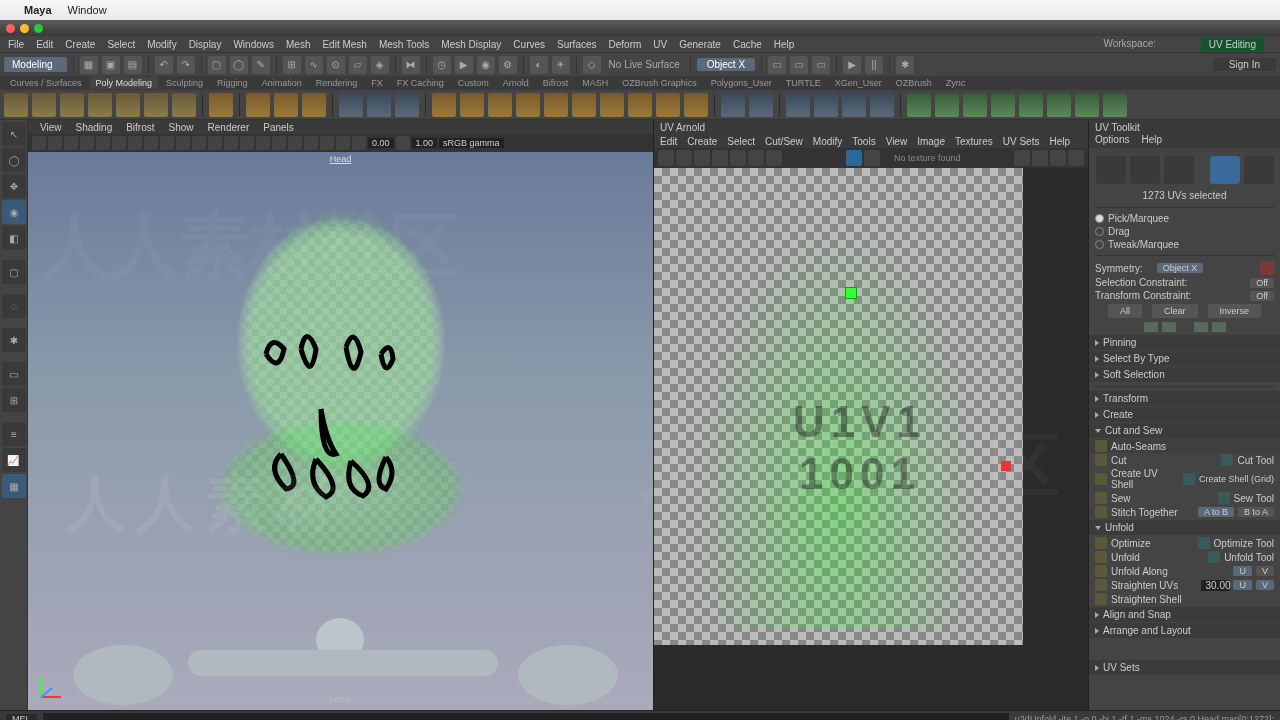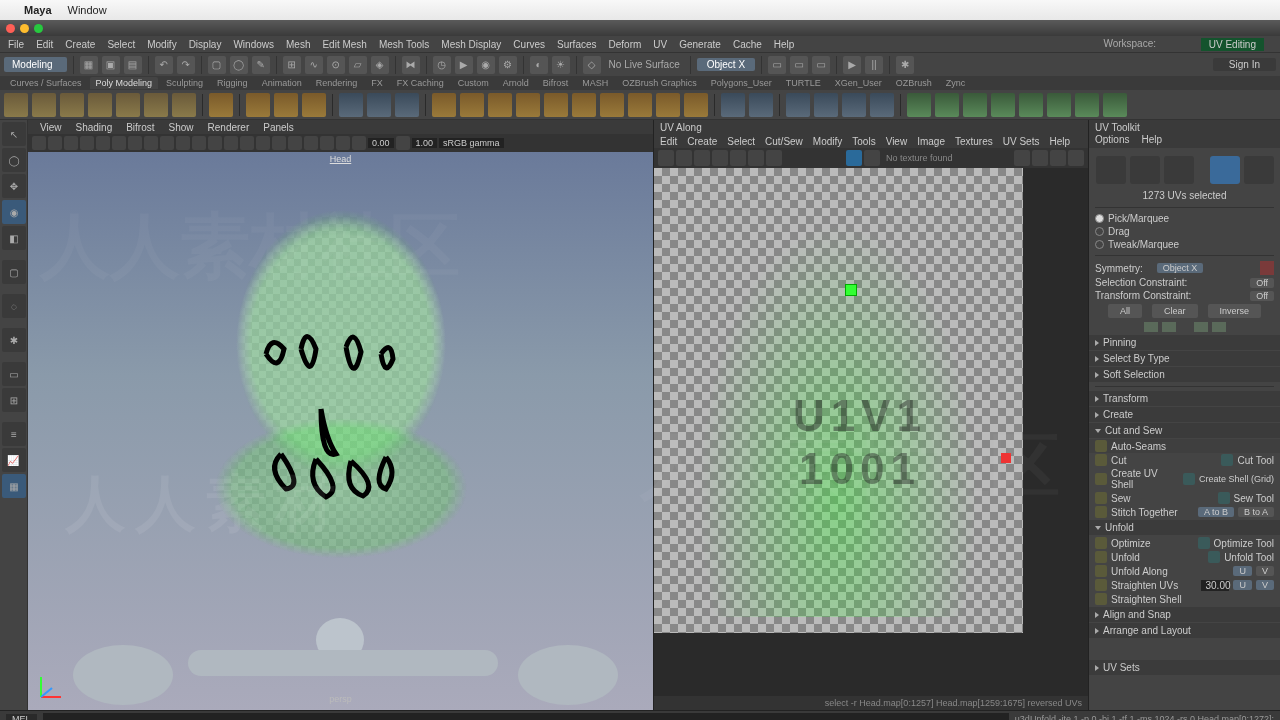--- a/index.html
+++ b/index.html
@@ -74,21 +74,21 @@
 .persp-label { position: absolute; bottom: 6px; left: 50%; transform: translateX(-50%); color: #bbb; font-size: 9px; }
 .uv-label-top { position: absolute; top: 2px; left: 50%; transform: translateX(-50%); color: #ddd; font-size: 9px; text-decoration: underline; }
 .watermark-big { position: absolute; left: 6%; top: 56%; font-size: 60px; color: rgba(255,255,255,0.08); font-weight: bold; letter-spacing: 10px; pointer-events: none; }
 
 .uv-area { width: 435px; display: flex; flex-direction: column; background: #333; border-left: 1px solid #222; }
 .uv-title { height: 14px; background: #3a3a3a; padding: 0 6px; font-size: 10px; display: flex; align-items: center; }
 .uv-menu { height: 14px; background: #3a3a3a; display: flex; align-items: center; gap: 10px; padding: 0 6px; font-size: 10px; }
 .uv-tools { height: 20px; background: #333; display: flex; align-items: center; gap: 2px; padding: 0 4px; }
 .uv-tools .ui { width: 16px; height: 16px; background: #444; border-radius: 2px; }
 .uv-tools .ui.blue { background: #2a6a9a; }
-.uv-tools .txt { font-size: 9px; color: #888; margin-left: 4px; }
+.uv-tools .txt { font-size: 9px; color: #888; margin-left: 12px; }
 .uv-grid { flex: 1; position: relative; background: #222; overflow: hidden; }
 .uv-checker { position: absolute; left: 0; top: 0; width: 85%; height: 88%; background-image: repeating-conic-gradient(#888 0 25%, #bbb 0 50%); background-size: 16px 16px; }
 .uv-dark { position: absolute; left: 0; bottom: 0; width: 100%; height: 12%; background: #2a2a2a; }
 .uv-dark2 { position: absolute; right: 0; top: 0; width: 15%; height: 100%; background: #2a2a2a; }
 .uv-green { position: absolute; left: 10%; top: 10%; width: 65%; height: 75%; background: radial-gradient(ellipse at 50% 70%, rgba(40,255,40,0.35), transparent 70%); }
 .uv-text { position: absolute; left: 32%; top: 42%; font-size: 44px; color: rgba(30,30,30,0.45); font-weight: bold; letter-spacing: 6px; text-align: center; line-height: 1.2; }
 .uv-gizmo { position: absolute; left: 44%; top: 22%; width: 12px; height: 12px; background: #3f3; border: 1px solid #0a0; }
 .uv-gizmo-r { position: absolute; left: 80%; top: 54%; width: 10px; height: 10px; background: #e33; }
 .uv-status { height: 14px; background: #333; font-size: 9px; color: #888; display: flex; align-items: center; justify-content: flex-end; padding: 0 6px; }
 
@@ -370,21 +370,21 @@
         <line x1="5" y1="25" x2="25" y2="25" stroke="#f33" stroke-width="2"></line>
         <line x1="5" y1="25" x2="5" y2="5" stroke="#3f3" stroke-width="2"></line>
         <line x1="5" y1="25" x2="16" y2="16" stroke="#39f" stroke-width="2"></line>
       </svg>
       <div class="persp-label">persp</div>
       <div class="watermark-big">人人素材</div>
     </div>
   </div>
 
   <div class="uv-area">
-    <div class="uv-title">UV Along</div>
+    <div class="uv-title">UV Arnold</div>
     <div class="uv-menu">
       <span>Edit</span>
       <span>Create</span>
       <span>Select</span>
       <span>Cut/Sew</span>
       <span>Modify</span>
       <span>Tools</span>
       <span>View</span>
       <span>Image</span>
       <span>Textures</span>
@@ -414,21 +414,20 @@
       <div class="uv-dark2"></div>
       <div class="uv-dark"></div>
       <div class="uv-green"></div>
       <div class="uv-text">
         <div>U1V1</div>
         <div>1001</div>
       </div>
       <div class="uv-gizmo"></div>
       <div class="uv-gizmo-r"></div>
     </div>
-    <div class="uv-status">select -r Head.map[0:1257] Head.map[1259:1675] reversed UVs</div>
   </div>
 
   <div class="right-panel">
     <div class="rp-title">UV Toolkit</div>
     <div class="rp-menu">
       <span>Options</span>
       <span>Help</span>
     </div>
     <div class="rp-body">
       <div class="rp-icons">

